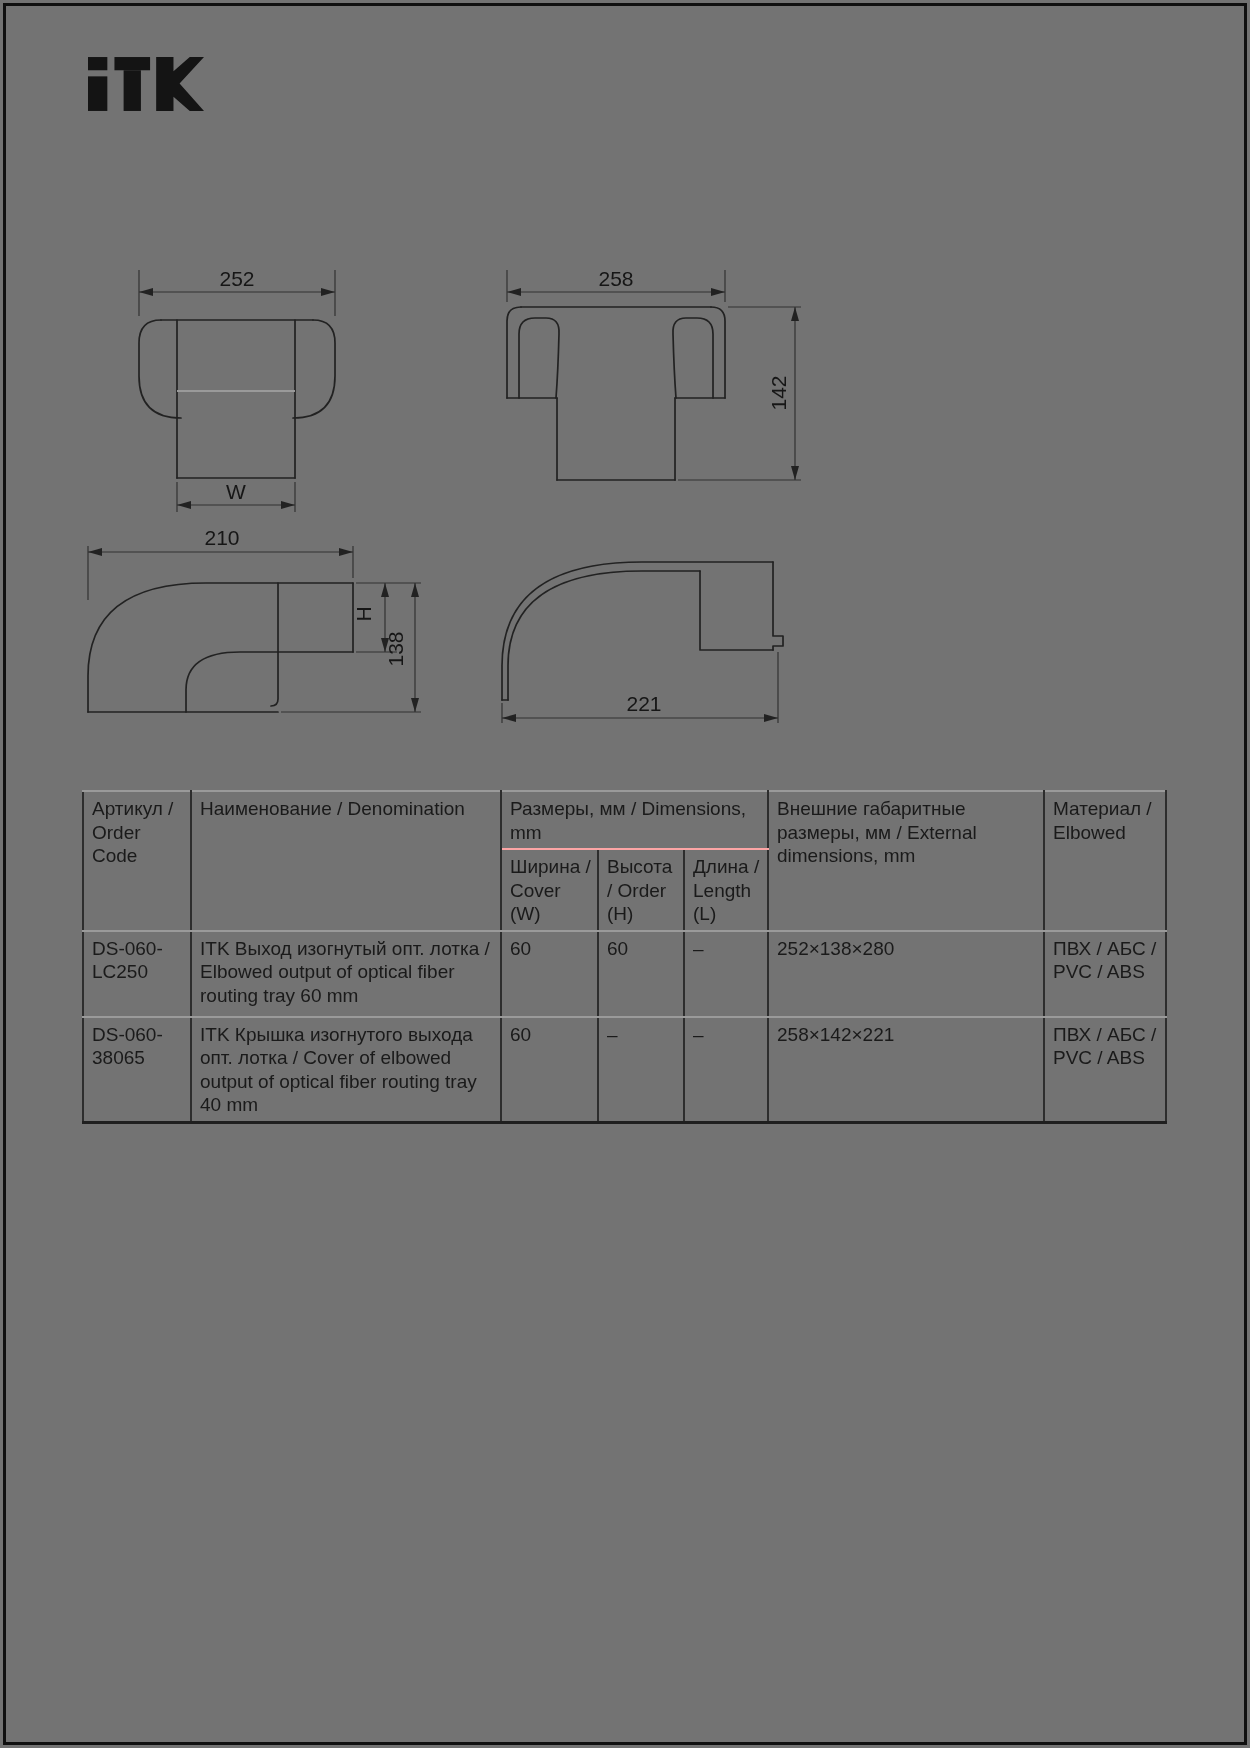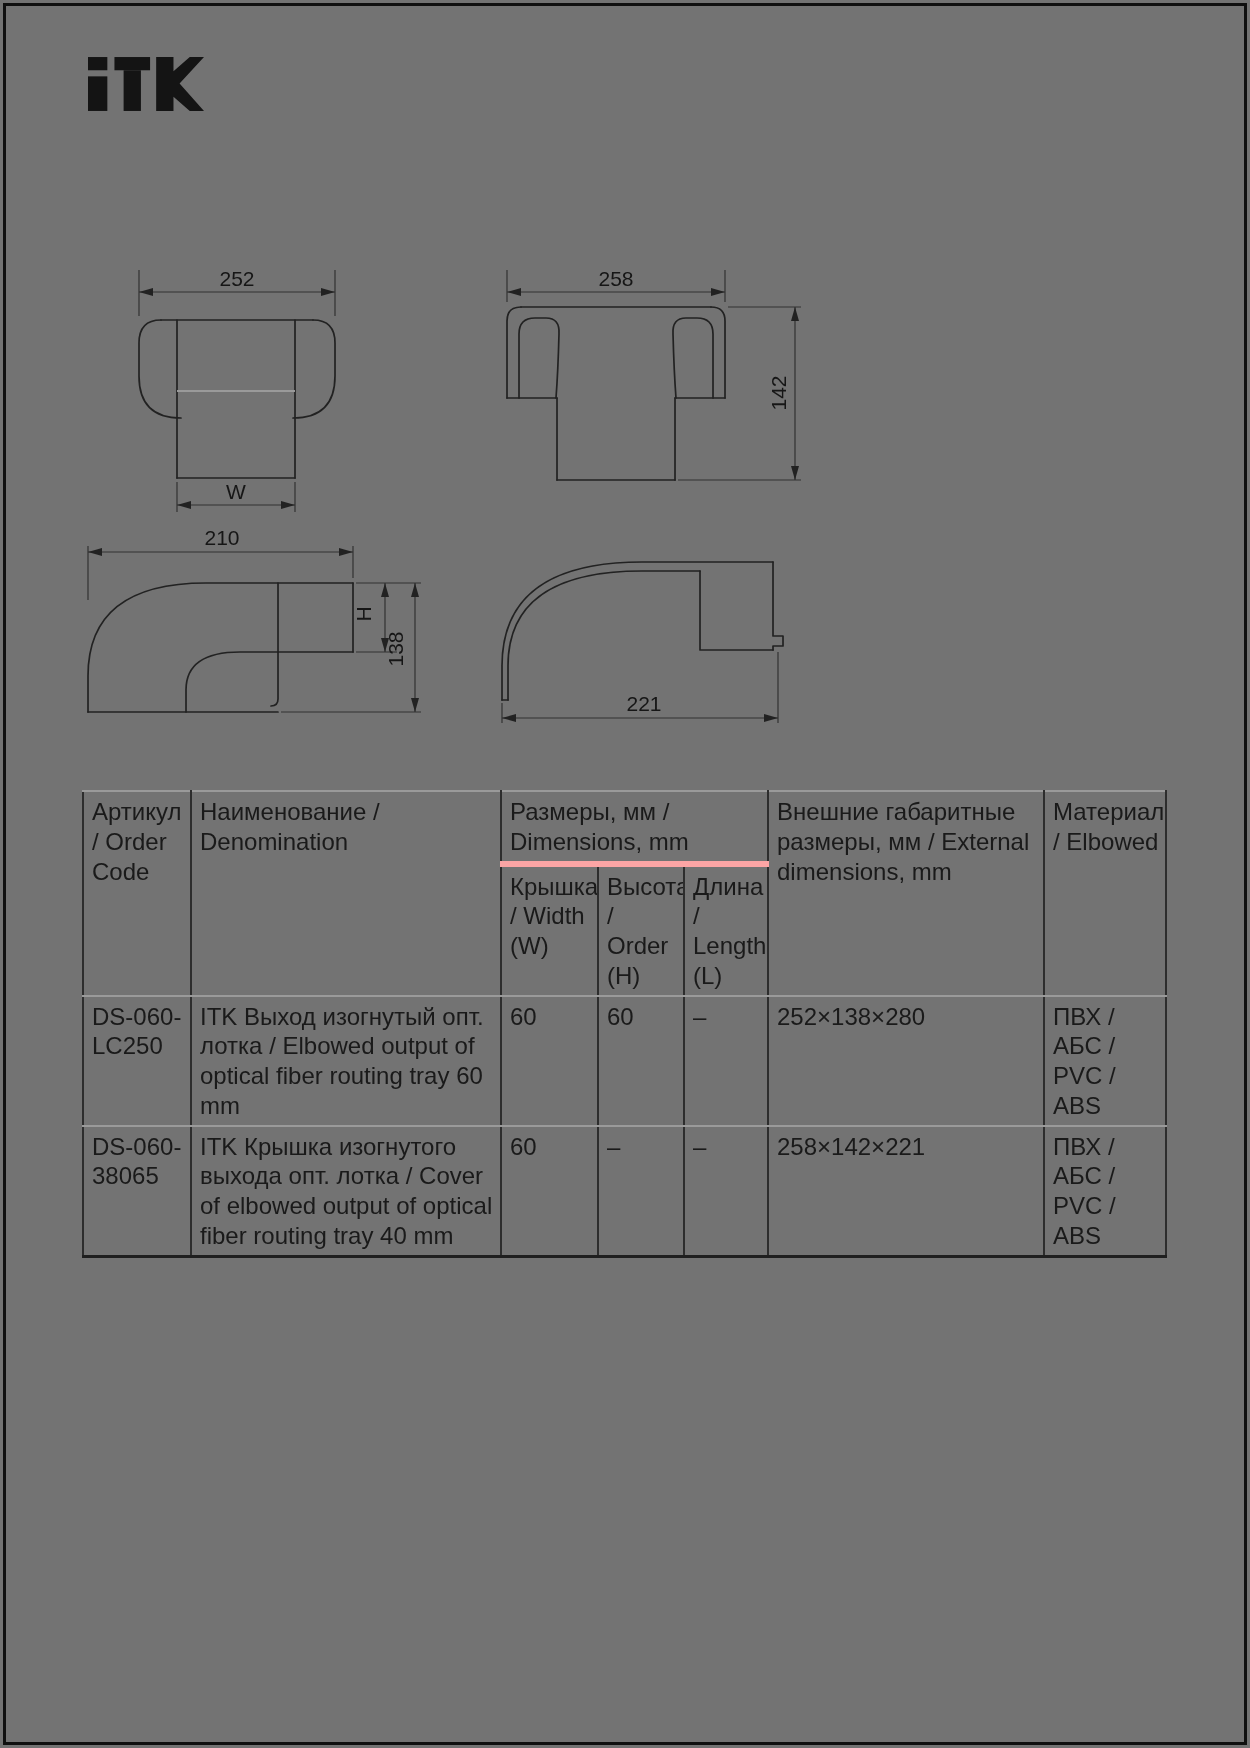--- a/index.html
+++ b/index.html
@@ -12,31 +12,31 @@
   .logo * { fill:#141414; }
   .drawings { position:absolute; left:60px; top:250px; width:760px; height:495px; }
   .drawings path.shape { fill:none; stroke:#222; stroke-width:1.7; stroke-linejoin:round; stroke-linecap:round; }
   .drawings path.hidden-line { fill:none; stroke:#9a9a9a; stroke-width:1.8; }
   .drawings path.dim { fill:none; stroke:#333; stroke-width:1.2; }
   .drawings polygon.arrow { fill:#222; stroke:none; }
   .drawings text { font-family:"Liberation Sans", sans-serif; font-size:21px; fill:#161616; }
   .dims-table {
     position:absolute; left:82px; top:790px; width:1083px;
     border-collapse:collapse; table-layout:fixed;
-    font-size:24px; line-height:1.24;
+    font-size:19px; line-height:1.24;
     border-top:2px solid #8f8f8f; border-bottom:3px solid #1f1f1f;
   }
   .dims-table th, .dims-table td {
     font-weight:normal; text-align:left; vertical-align:top;
     padding:5px 5px 4px 8px;
     border-top:2px solid #9a9a9a; border-bottom:2px solid #9a9a9a;
     border-left:2px solid #2d2d2d; border-right:2px solid #2d2d2d;
     overflow:hidden;
   }
-  .dims-table th.group { border-bottom:6px solid #fca5a5; }
+  .dims-table th.group { border-bottom:2px solid #fca5a5; }
   .caption { position:absolute; left:82px; top:1167px; font-size:23px; color:#111; }
 </style>
 </head>
 <body>
 
 <div class="page">
   <div class="frame"></div>
 
   <svg class="logo" viewBox="0 0 114 53" role="img" aria-label="ITK">
     <rect x="0" y="0" width="19" height="13"></rect>
@@ -131,21 +131,21 @@
     </colgroup>
     <thead>
       <tr style="height:42px">
         <th rowspan="2">Артикул / Order Code</th>
         <th rowspan="2">Наименование / Denomination</th>
         <th colspan="3" class="group">Размеры, мм / Dimensions, mm</th>
         <th rowspan="2">Внешние габаритные размеры, мм / External dimensions, mm</th>
         <th rowspan="2">Материал / Elbowed</th>
       </tr>
       <tr style="height:65px">
-        <th>Крышка / Width (W)</th>
+        <th>Ширина / Cover (W)</th>
         <th>Высота / Order (H)</th>
         <th>Длина / Length (L)</th>
       </tr>
     </thead>
     <tbody>
       <tr style="height:86px">
         <td>DS-060-LC250</td>
         <td>ITK Выход изогнутый опт. лотка / Elbowed output of optical fiber routing tray  60 mm</td>
         <td>60</td>
         <td>60</td>

